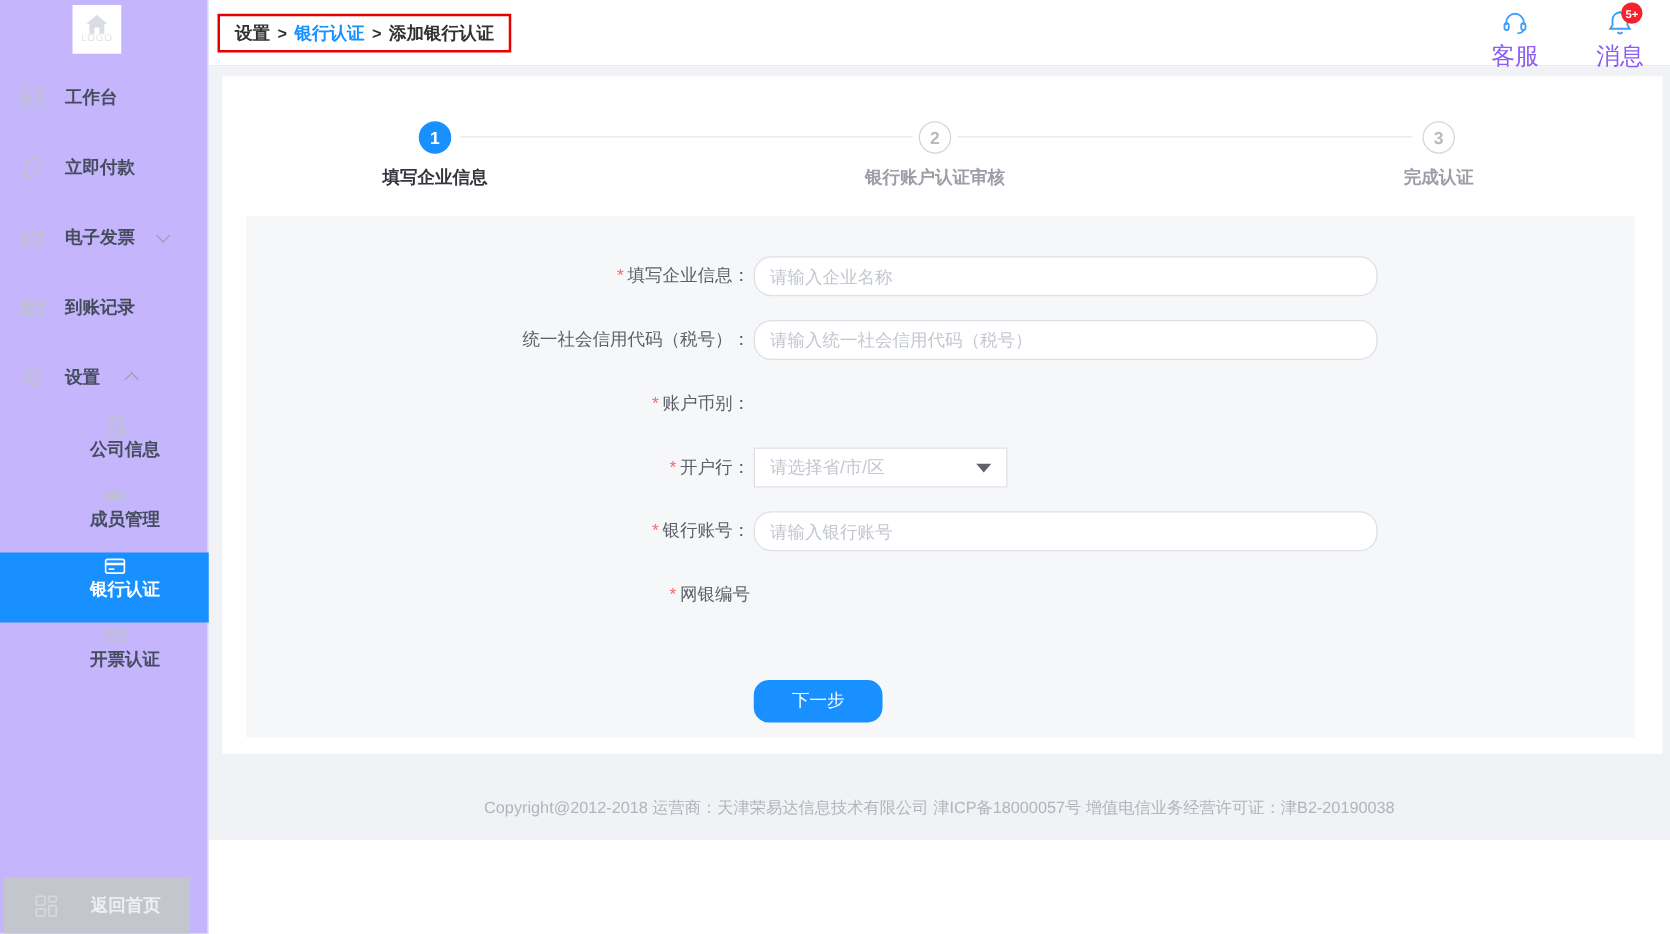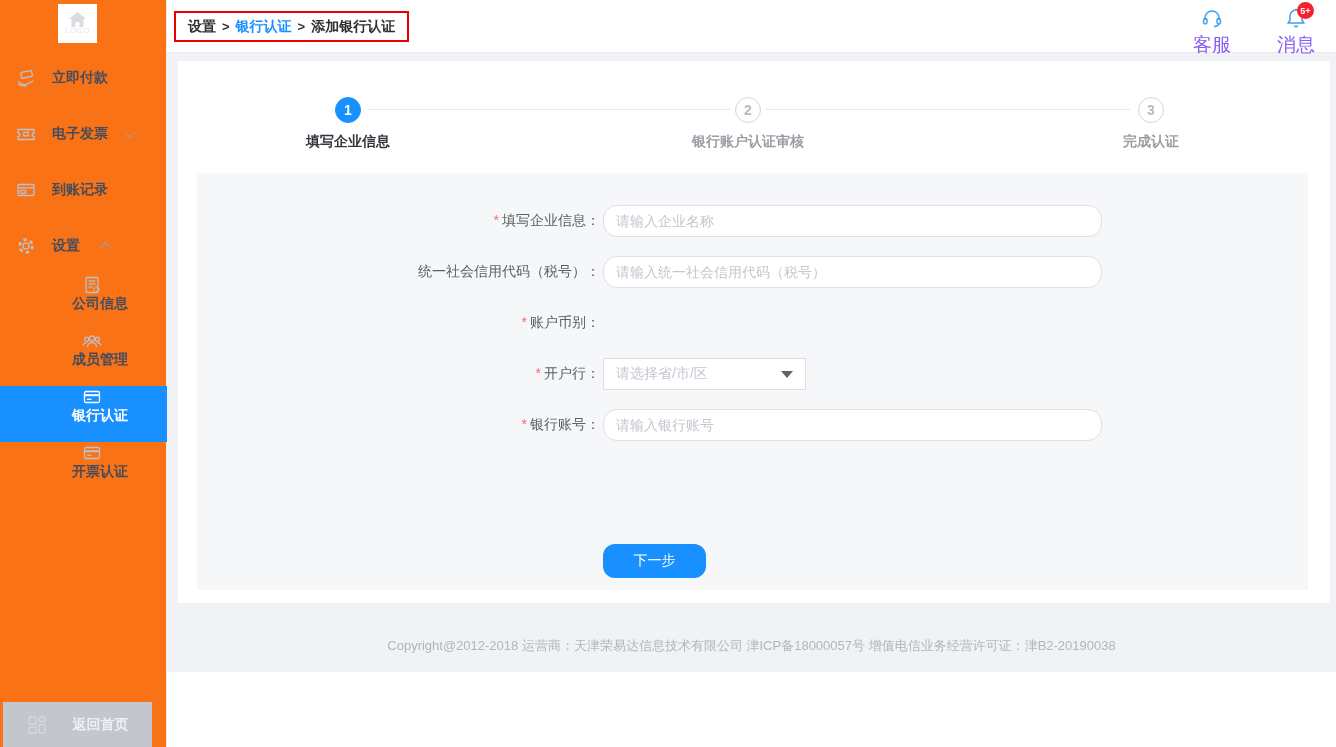--- a/index.html
+++ b/index.html
@@ -2,21 +2,21 @@
 <html><head>
 <meta charset="utf-8">
 <style>
   * { margin:0; padding:0; box-sizing:border-box; }
   html,body { width:1336px; height:747px; overflow:hidden; background:#fff;
     font-family:"Liberation Sans","DejaVu Sans",sans-serif; }
   .stage { position:relative; width:1336px; height:747px; background:#fff; }
 
   
   .sidebar { position:absolute; left:0; top:0; width:167px; height:747px;
-    background:#f97316; border-right:1px solid #eceef3; z-index:5; }
+    background:#c4b5fd; border-right:1px solid #eceef3; z-index:5; }
   .logo-box { position:absolute; left:58px; top:4px; width:39px; height:39px; background:#fff;
     display:flex; flex-direction:column; align-items:center; justify-content:center; }
   .logo-box svg { display:block; }
   .logo-text { font-size:8px; color:#e2e4ea; letter-spacing:.5px; margin-top:-1px; }
   .menu { position:absolute; left:0; top:50px; width:167px; }
   .mitem { height:56px; display:flex; align-items:center; padding-left:15px;
     font-size:14px; font-weight:bold; color:#454c5e; cursor:pointer; }
   .mitem .ic { width:21px; height:21px; margin-right:16px; display:flex; align-items:center; justify-content:center; }
   .mitem.sub { padding-left:33px;flex-direction:column; }
   .mitem.active { background:#1890ff; color:#fff; }
@@ -91,20 +91,31 @@
     <div class="logo-box">
       <span>
         <svg width="17" height="15" viewBox="0 0 17 15">
             <path d="M8.5 0 L17 7 H14.5 V15 H10.5 V10 H6.5 V15 H2.5 V7 H0 Z" fill="#d9dce3"></path>
           </svg>
       </span>
       <span class="logo-text">LOGO</span>
     </div>
 
     <div class="menu">
+      <div class="mitem">
+        <span class="ic">
+          <svg width="20" height="20" viewBox="0 0 20 20" fill="none" stroke="#bcc1cc" stroke-width="1.3">
+            <rect x="2" y="2" width="7" height="7" rx="1"></rect>
+              <rect x="12" y="2" width="6" height="4.5" rx="1"></rect>
+            <rect x="2" y="12" width="7" height="6" rx="1"></rect>
+              <rect x="12" y="9.5" width="6" height="8.5" rx="1"></rect>
+          </svg>
+        </span>
+        <span>工作台</span>
+      </div>
 
       <div class="mitem">
         <span class="ic">
           <svg width="20" height="20" viewBox="0 0 20 20" fill="none" stroke="#bcc1cc" stroke-width="1.3">
             <rect x="5" y="3.5" width="11" height="6" rx="1" transform="rotate(-12 10 6)"></rect>
             <path d="M2 13.5 q4.5 4.5 9.5 2.5 l6 -3.2"></path>
             <path d="M2 16 q4 2.8 8.5 1.4"></path>
           </svg>
         </span>
         <span>立即付款</span>
@@ -296,20 +307,23 @@
         </div>
 
         <div class="frow">
           <div class="flabel">
             <span class="req">*</span><span>银行账号：</span>
           </div>
           <input class="finput" type="text" placeholder="请输入银行账号" style="">
         </div>
 
         <div class="frow">
+          <div class="flabel">
+            <span class="req">*</span><span>网银编号</span>
+          </div>
         </div>
 
         <button class="next-btn">下一步</button>
       </div>
     </div>
 
     <div class="footer">Copyright@2012-2018 运营商：天津荣易达信息技术有限公司 津ICP备18000057号 增值电信业务经营许可证：津B2-20190038</div>
   </div>
 
 </div>

